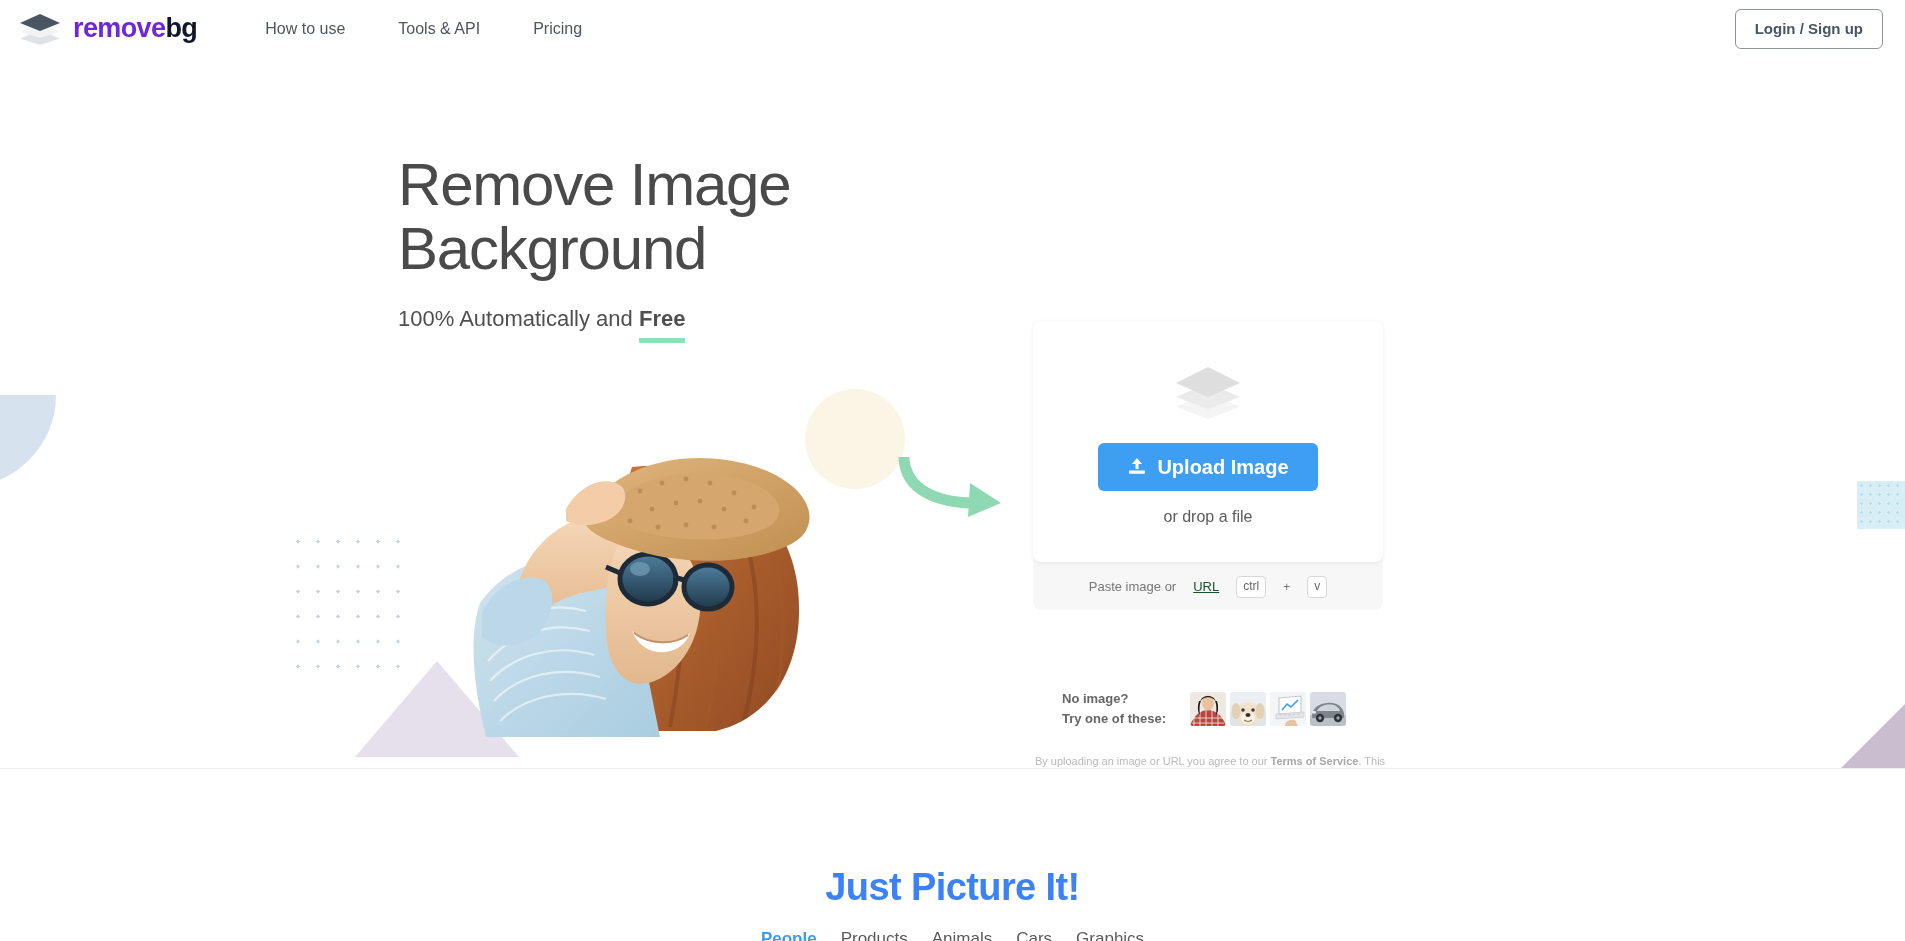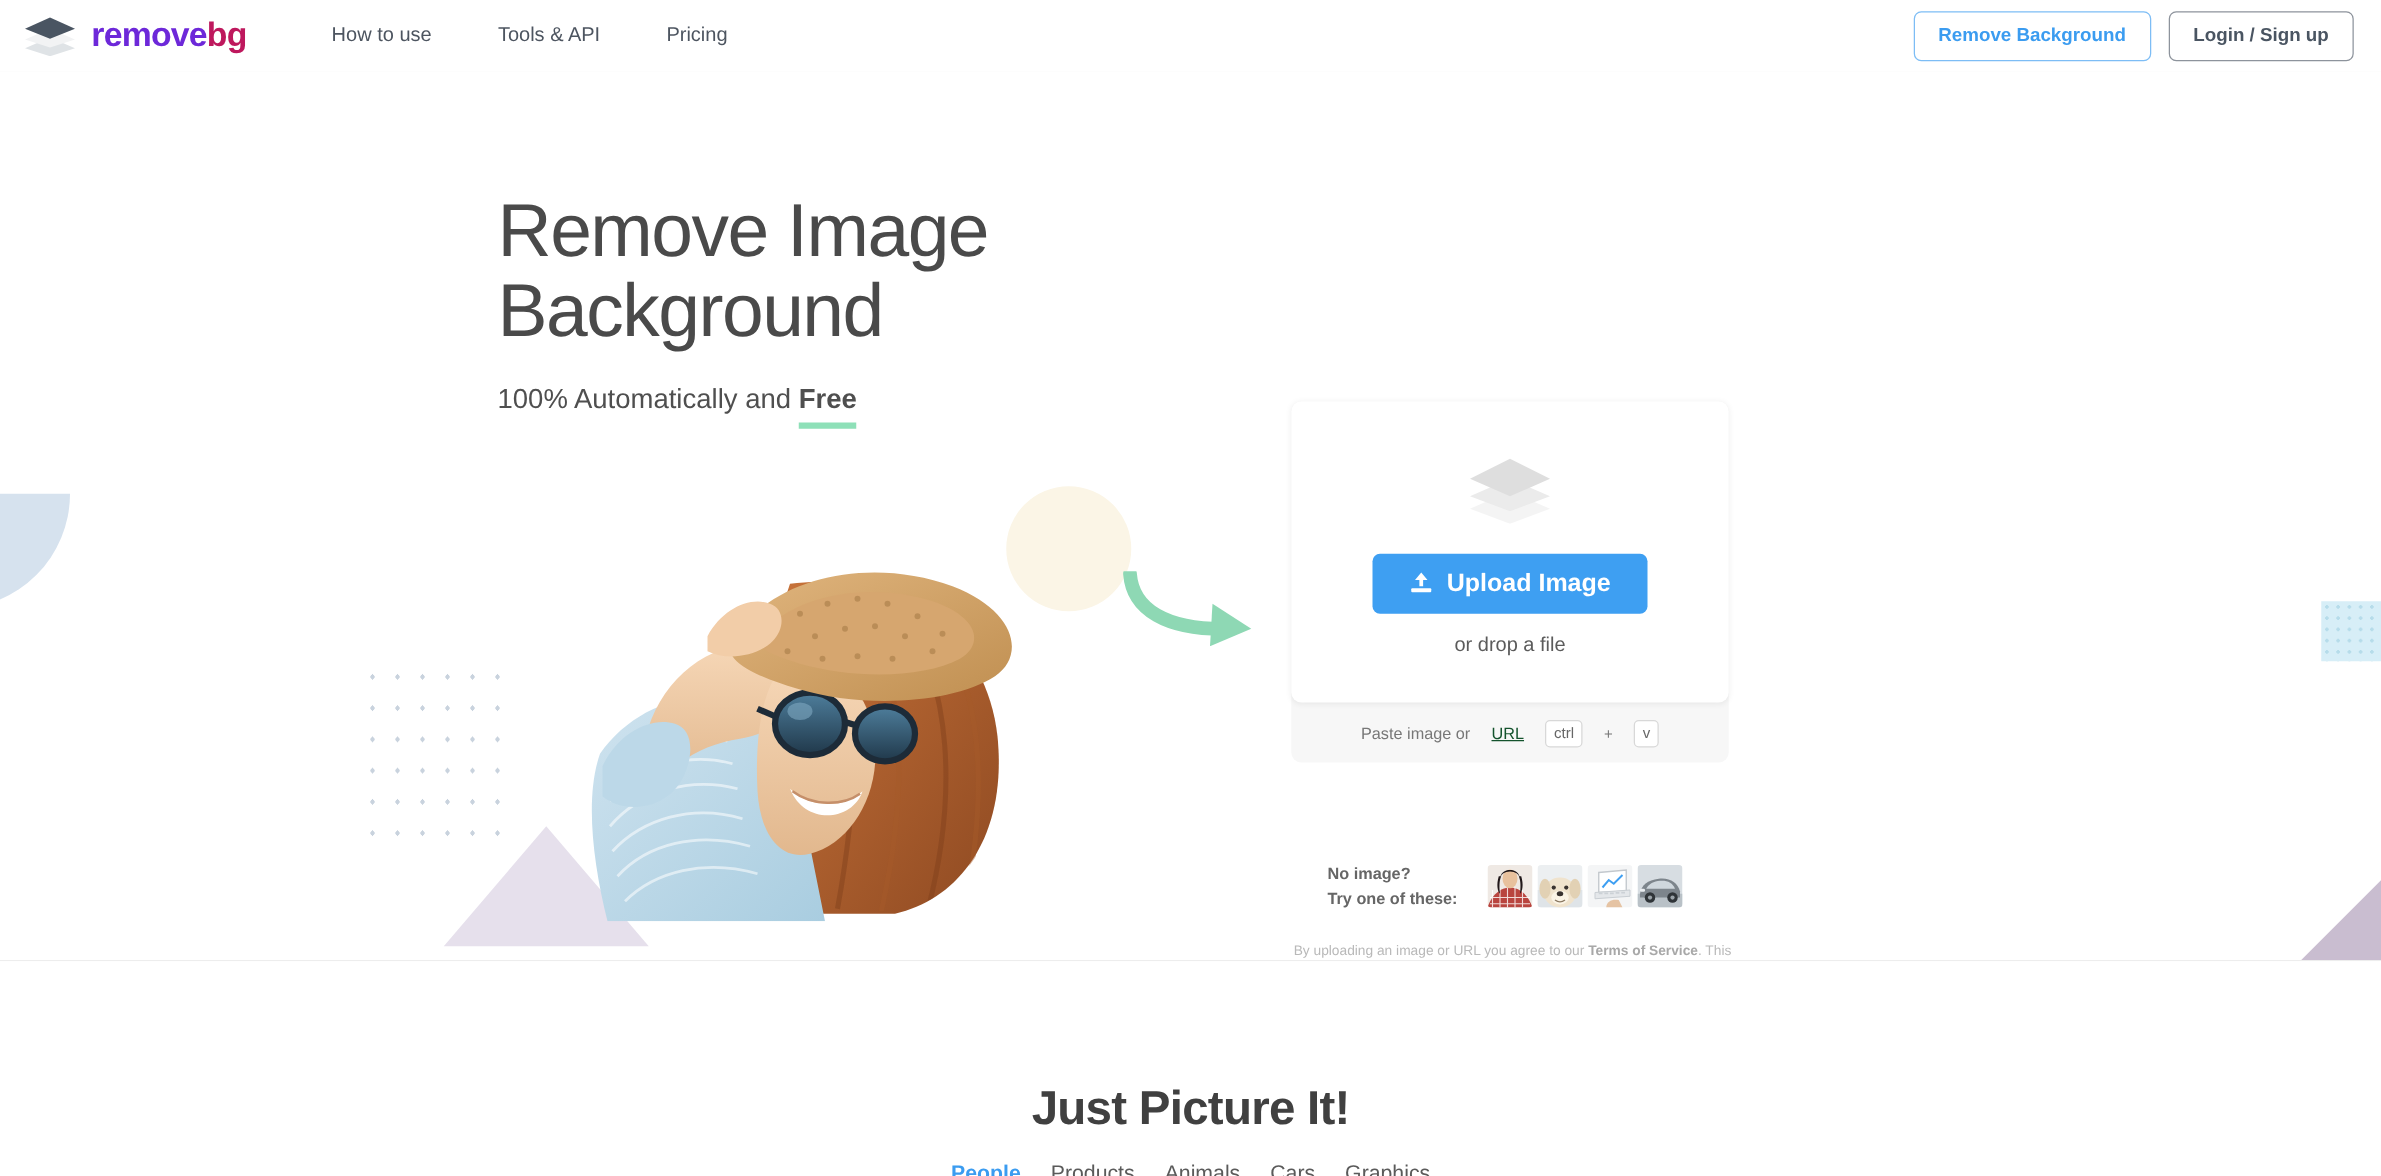--- a/index.html
+++ b/index.html
@@ -32,21 +32,21 @@
   }
   .logo-icon { width: 44px; height: 32px; display: block; }
   .logo-text {
     font-size: 27px;
     font-weight: bold;
     letter-spacing: -0.6px;
     line-height: 1;
     white-space: nowrap;
   }
   .logo-text .lt-remove { color: #6d28d9; }
-  .logo-text .lt-bg { color: #be185d; }
+  .logo-text .lt-bg { color: #0f172a; }
 
   .nav-links { display: flex; align-items: center; gap: 53px; }
   .nav-link {
     font-size: 16px;
     color: #4d5560;
     text-decoration: none;
     white-space: nowrap;
     cursor: pointer;
   }
 
@@ -278,21 +278,21 @@
     position: absolute;
     left: 0; right: 0; top: 769px;
     height: 172px;
     text-align: center;
     background: #ffffff;
   }
   .picture-title {
     margin-top: 98px;
     font-size: 38px;
     font-weight: bold;
-    color: #404040;
+    color: #3b82f6;
     letter-spacing: -0.6px;
     line-height: 1.1;
   }
   .picture-tabs {
     margin-top: 20px;
     display: flex;
     justify-content: center;
     gap: 24px;
     font-size: 17px;
   }
@@ -315,21 +315,20 @@
     </div>
   </div>
 
   <div class="nav-links">
     <a class="nav-link">How to use</a>
     <a class="nav-link">Tools &amp; API</a>
     <a class="nav-link">Pricing</a>
   </div>
 
   <div class="header-right">
-    <button class="btn-outline btn-remove-bg">Remove Background</button>
     <button class="btn-outline btn-login">Login / Sign up</button>
   </div>
 </div>
 <div class="header-divider"></div>
 
 <div class="hero">
 
   <div class="deco deco-blue-quarter"></div>
   <div class="deco deco-dotgrid"></div>
   <div class="deco deco-triangle-purple"></div>

